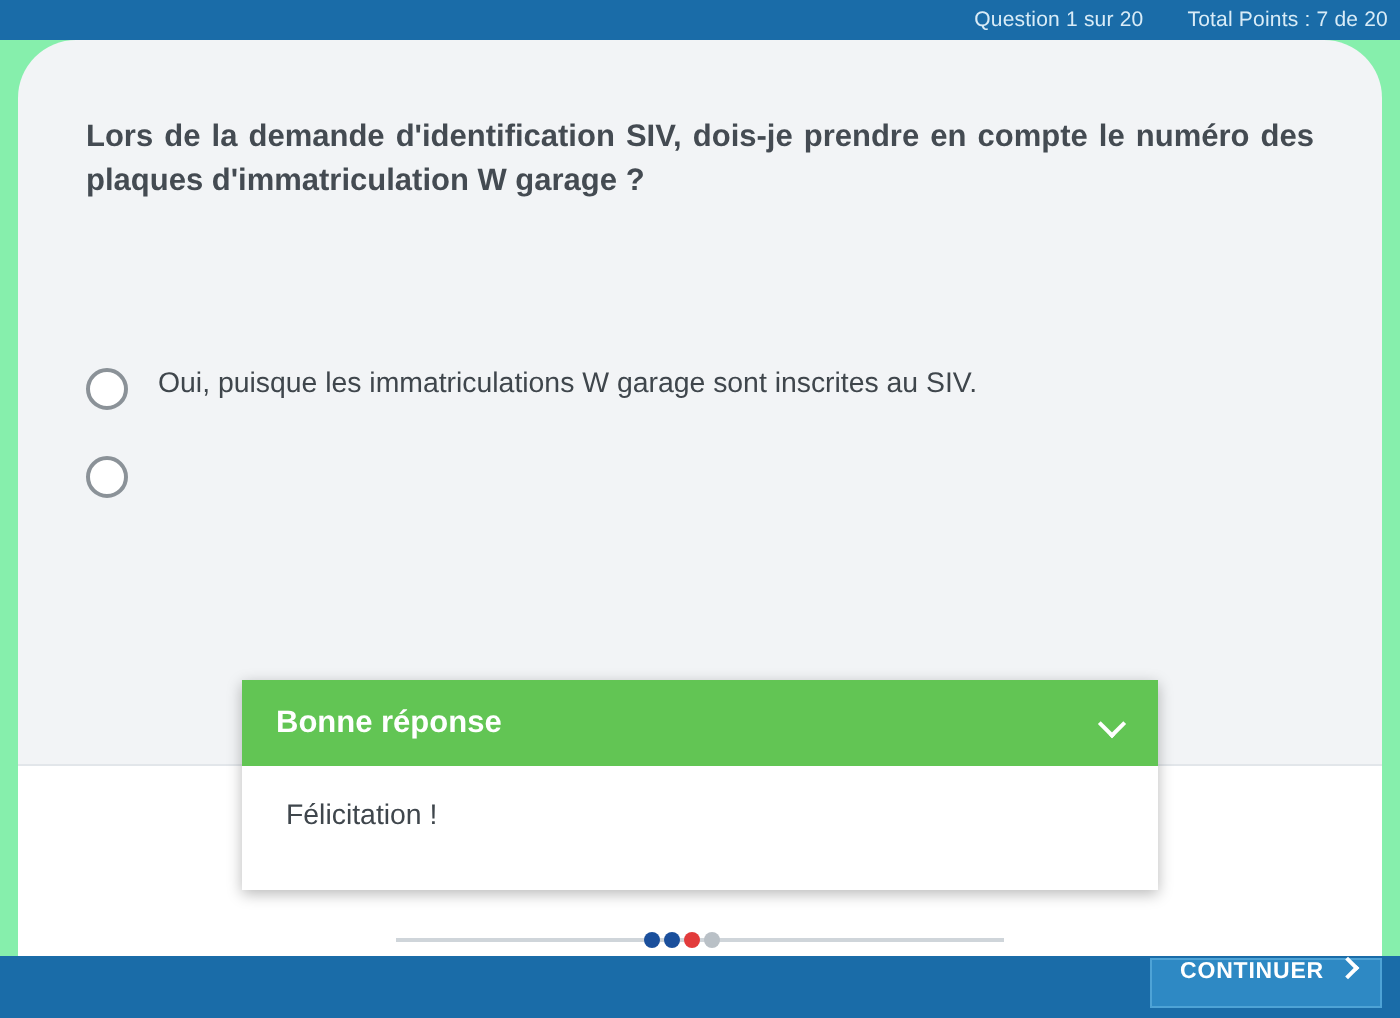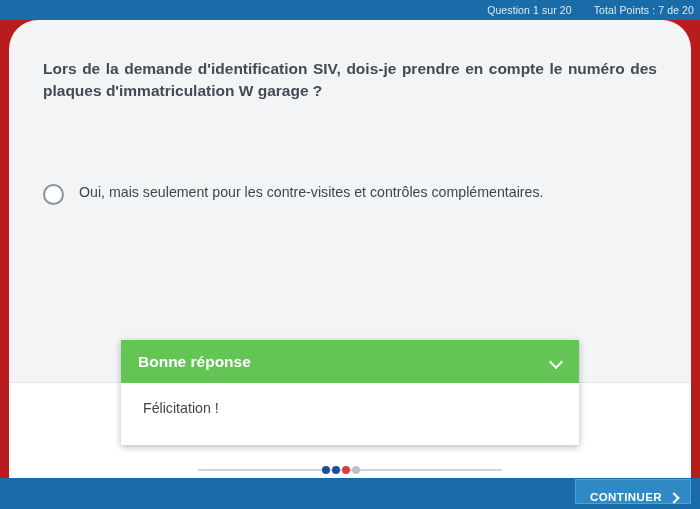--- a/index.html
+++ b/index.html
@@ -10,21 +10,21 @@
     width: 700px;
     height: 509px;
     background: #1a6ca8;
     font-family: "Liberation Sans", sans-serif;
     overflow: hidden;
   }
   .quiz-window {
     position: relative;
     width: 700px;
     height: 509px;
-    background: #b91c1c;
+    background: #86efac;
     box-sizing: border-box;
   }
   
   .top-bar {
     position: absolute;
     top: 0; left: 0;
     width: 700px;
     height: 20px;
     background: #1a6ca8;
     display: flex;
@@ -206,21 +206,21 @@
     top: 479px;
     right: 9px;
     height: 25px;
     background: #2e89c4;
     border: 1px solid #4ea3d6;
     color: #ffffff;
     font-size: 11.5px;
     font-weight: bold;
     letter-spacing: 0.4px;
     display: flex;
-    align-items: flex-end;
+    align-items: flex-start;
     gap: 8px;
     padding: 0 11px 0 14px;
     box-sizing: border-box;
     cursor: pointer;
   }
   .continue-btn .chev-right {
     width: 9px; height: 9px;
     position: relative;
   }
   .continue-btn .chev-right::before {
@@ -244,25 +244,28 @@
   </div>
 
   <div class="content-card">
 
     <div class="white-strip"></div>
 
     <div class="question-text">Lors de la demande d'identification SIV, dois-je prendre en compte le numéro des plaques d'immatriculation W garage ?</div>
 
     <div class="answers">
 
-
-
       <div class="answer-row">
         <span class="radio"></span>
-        <span class="answer-label">Oui, mais seulement pour les contre-visites et contrôles complémentaires.</span>
+        <span class="answer-label">Oui, puisque les immatriculations W garage sont inscrites au SIV.</span>
+      </div>
+
+
+      <div class="answer-row">
+        <span class="radio"></span>
       </div>
 
     </div>
 
     <div class="progress-area">
       <div class="progress-line">
         <div class="dots">
           <span class="dot blue"></span>
           <span class="dot blue"></span>
           <span class="dot red"></span>

